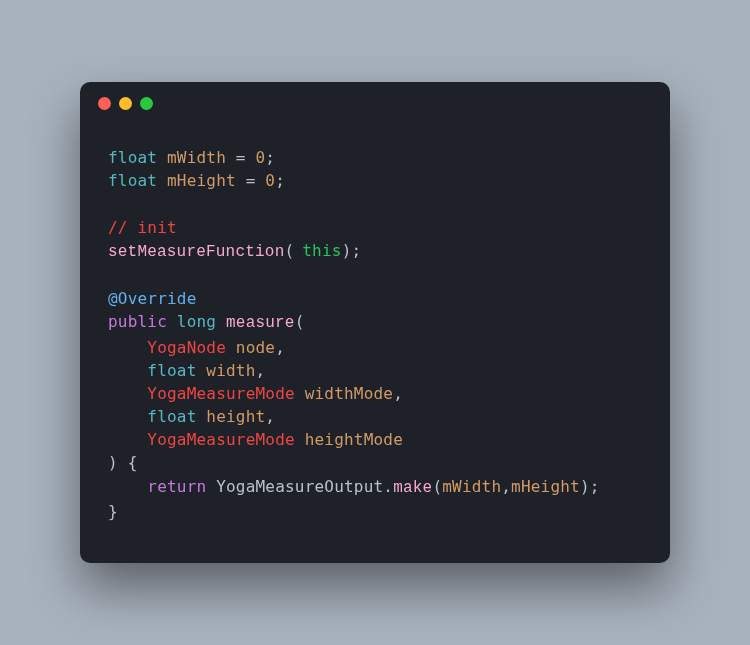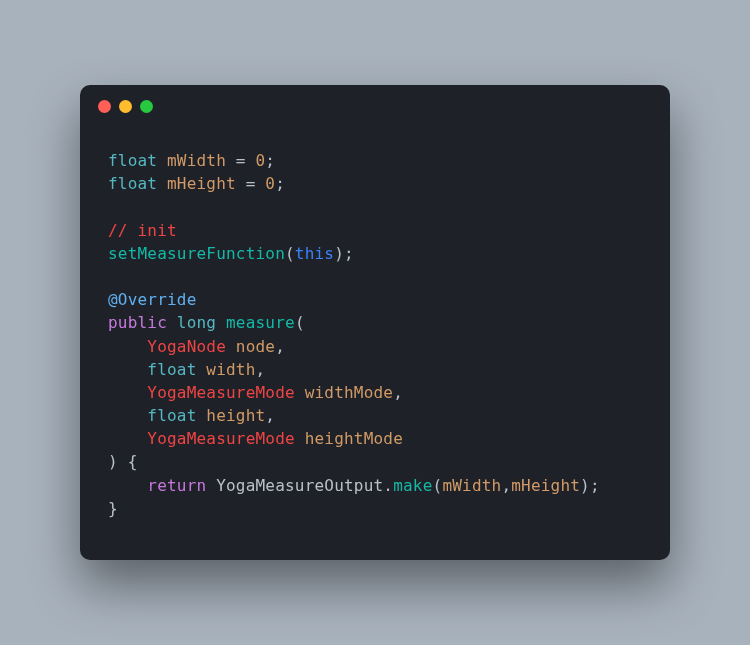--- a/index.html
+++ b/index.html
@@ -39,23 +39,23 @@
     font-size: 16px;
     line-height: 1.45;
     white-space: pre;
     color: #b9c0c8;
     letter-spacing: 0.2px;
   }
   .kw-type { color: #56b6c2; text-align: center; }      
   .kw-mod  { color: #c678dd; }      
   .var     { color: #d19a66; }      
   .num     { color: #d19a66; }      
-  .call    { color: #14b8a6; }      
+  .call    { color: #f9a8d4; font-family: Liberation Mono, monospace; }      
   .annot   { color: #61afef; }      
-  .this    { color: #3b82f6; }      
+  .this    { color: #22c55e; margin-left: 8px; }      
   .comment { color: #ef4444; }
   .punct   { color: #b9c0c8; }
   .typecls { color: #ef4444; }      
   .cls     { color: #b9c0c8; }      
 </style>
 </head>
 <body>
 
 <div class="window">
   <div class="titlebar">

